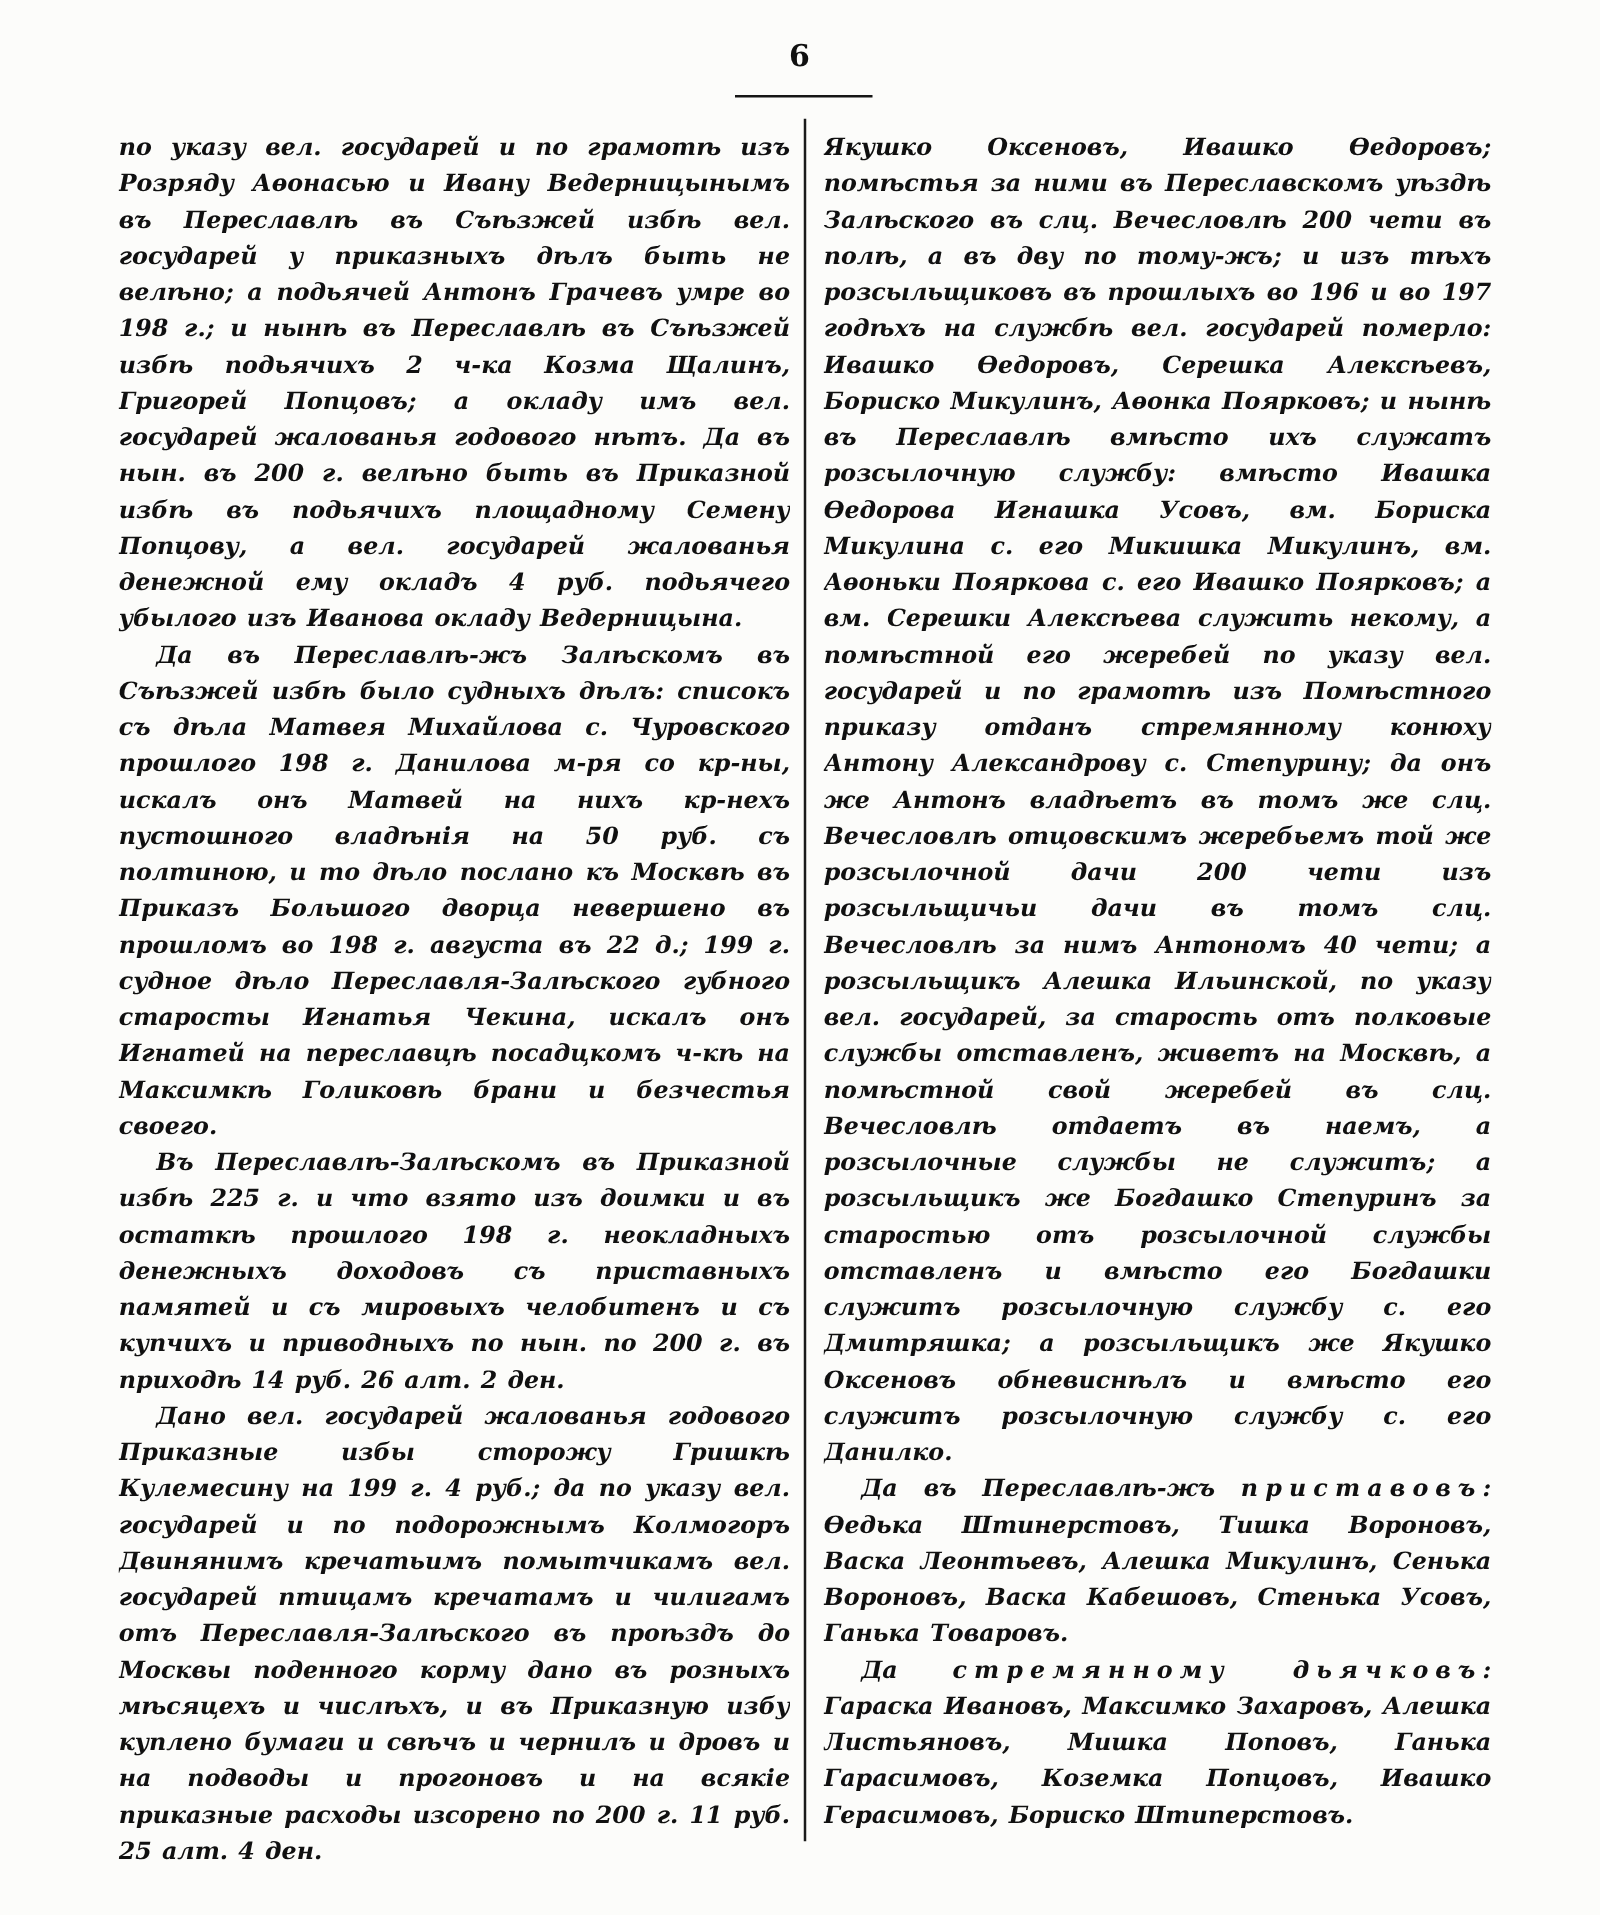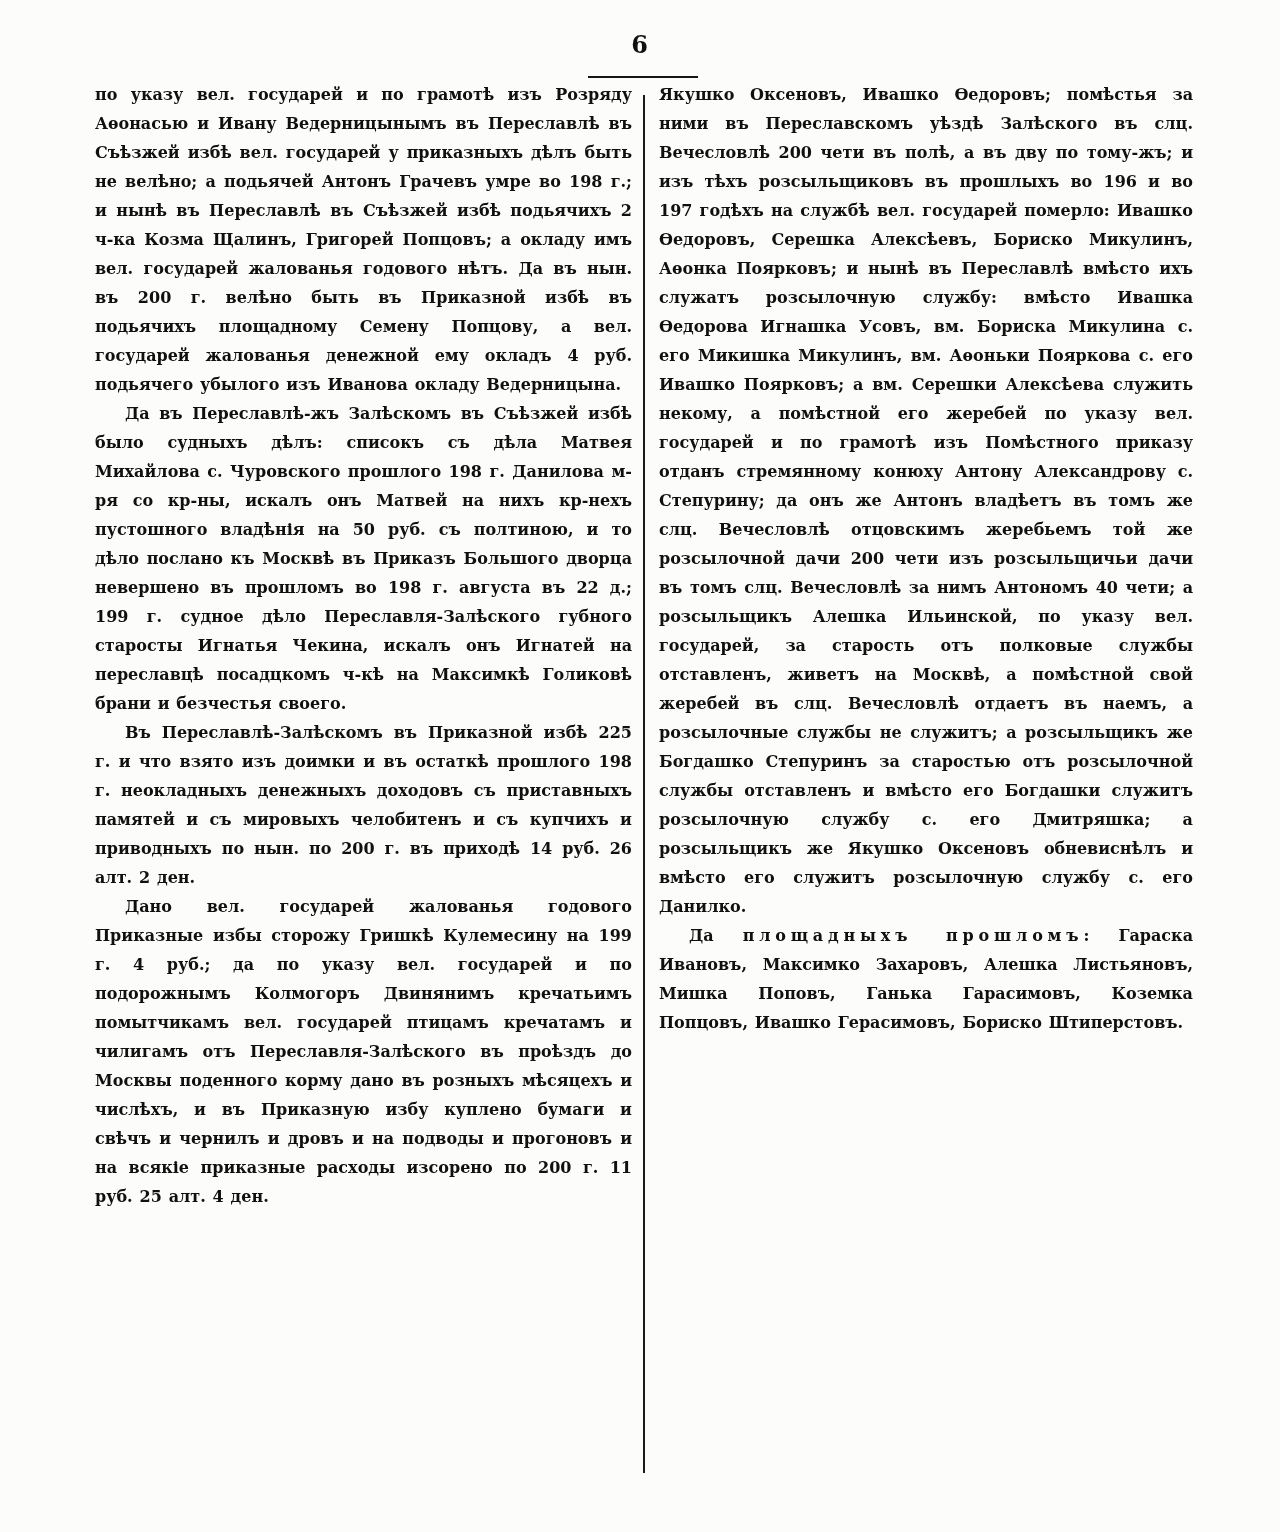--- a/index.html
+++ b/index.html
@@ -28,30 +28,31 @@
   .header-rule {
     position: absolute;
     top: 76px;
     left: 588px;
     width: 110px;
     height: 2px;
     background: #151515;
   }
   .column {
     position: absolute;
-    top: 80px;
+    top: 104px;
     height: 1420px;
     overflow: hidden;
-    font-size: 16px;
+    font-size: 19px;
     line-height: 29px;
     font-weight: 700;
     text-align: justify;
     hyphens: auto;
     -webkit-hyphens: auto;
     word-spacing: 0.08em;
+    font-style: italic;
   }
   .column.left  { left: 95px;  width: 537px; }
   .column.right { left: 659px; width: 534px; }
   .col-divider {
     position: absolute;
     top: 95px;
     left: 643px;
     width: 2px;
     height: 1378px;
     background: #1a1a1a;
@@ -71,14 +72,15 @@
     <p class="para"><span class="">по указу вел. государей и по грамотѣ изъ Розряду Аѳонасью и Ивану Ведерницынымъ въ Переславлѣ въ Съѣзжей избѣ вел. государей у приказныхъ дѣлъ быть не велѣно; а подьячей Антонъ Грачевъ умре во 198 г.; и нынѣ въ Переславлѣ въ Съѣзжей избѣ подьячихъ 2 ч-ка Козма Щалинъ, Григорей Попцовъ; а окладу имъ вел. государей жалованья годового нѣтъ. Да въ нын. въ 200 г. велѣно быть въ Приказной избѣ въ подьячихъ площадному Семену Попцову, а вел. государей жалованья денежной ему окладъ 4 руб. подьячего убылого изъ Иванова окладу Ведерницына.</span></p>
     <p class="para indent"><span class="">Да въ Переславлѣ-жъ Залѣскомъ въ Съѣзжей избѣ было судныхъ дѣлъ: списокъ съ дѣла Матвея Михайлова с. Чуровского прошлого 198 г. Данилова м-ря со кр-ны, искалъ онъ Матвей на нихъ кр-нехъ пустошного владѣнія на 50 руб. съ полтиною, и то дѣло послано къ Москвѣ въ Приказъ Большого дворца невершено въ прошломъ во 198 г. августа въ 22 д.; 199 г. судное дѣло Переславля-Залѣского губного старосты Игнатья Чекина, искалъ онъ Игнатей на переславцѣ посадцкомъ ч-кѣ на Максимкѣ Голиковѣ брани и безчестья своего.</span></p>
     <p class="para indent"><span class="">Въ Переславлѣ-Залѣскомъ въ Приказной избѣ 225 г. и что взято изъ доимки и въ остаткѣ прошлого 198 г. неокладныхъ денежныхъ доходовъ съ приставныхъ памятей и съ мировыхъ челобитенъ и съ купчихъ и приводныхъ по нын. по 200 г. въ приходѣ 14 руб. 26 алт. 2 ден.</span></p>
     <p class="para indent"><span class="">Дано вел. государей жалованья годового Приказные избы сторожу Гришкѣ Кулемесину на 199 г. 4 руб.; да по указу вел. государей и по подорожнымъ Колмогоръ Двинянимъ кречатьимъ помытчикамъ вел. государей птицамъ кречатамъ и чилигамъ отъ Переславля-Залѣского въ проѣздъ до Москвы поденного корму дано въ розныхъ мѣсяцехъ и числѣхъ, и въ Приказную избу куплено бумаги и свѣчъ и чернилъ и дровъ и на подводы и прогоновъ и на всякіе приказные расходы изсорено по 200 г. 11 руб. 25 алт. 4 ден.</span></p>
   </div>
 
 <div class="col-divider"></div>
 
 <div class="column right">
     <p class="para"><span class="">Якушко Оксеновъ, Ивашко Ѳедоровъ; помѣстья за ними въ Переславскомъ уѣздѣ Залѣского въ слц. Вечесловлѣ 200 чети въ полѣ, а въ дву по тому-жъ; и изъ тѣхъ розсыльщиковъ въ прошлыхъ во 196 и во 197 годѣхъ на службѣ вел. государей померло: Ивашко Ѳедоровъ, Серешка Алексѣевъ, Бориско Микулинъ, Аѳонка Поярковъ; и нынѣ въ Переславлѣ вмѣсто ихъ служатъ розсылочную службу: вмѣсто Ивашка Ѳедорова Игнашка Усовъ, вм. Бориска Микулина с. его Микишка Микулинъ, вм. Аѳоньки Пояркова с. его Ивашко Поярковъ; а вм. Серешки Алексѣева служить некому, а помѣстной его жеребей по указу вел. государей и по грамотѣ изъ Помѣстного приказу отданъ стремянному конюху Антону Александрову с. Степурину; да онъ же Антонъ владѣетъ въ томъ же слц. Вечесловлѣ отцовскимъ жеребьемъ той же розсылочной дачи 200 чети изъ розсыльщичьи дачи въ томъ слц. Вечесловлѣ за нимъ Антономъ 40 чети; а розсыльщикъ Алешка Ильинской, по указу вел. государей, за старость отъ полковые службы отставленъ, живетъ на Москвѣ, а помѣстной свой жеребей въ слц. Вечесловлѣ отдаетъ въ наемъ, а розсылочные службы не служитъ; а розсыльщикъ же Богдашко Степуринъ за старостью отъ розсылочной службы отставленъ и вмѣсто его Богдашки служитъ розсылочную службу с. его Дмитряшка; а розсыльщикъ же Якушко Оксеновъ обневиснѣлъ и вмѣсто его служитъ розсылочную службу с. его Данилко.</span></p>
-    <p class="para indent"><span class="">Да </span><span class="sperr">площадныхъ прошломъ</span><span class="">: Гараска Ивановъ, Максимко Захаровъ, Алешка Листьяновъ, Мишка Поповъ, Ганька Гарасимовъ, Коземка Попцовъ, Ивашко Герасимовъ, Бориско Штиперстовъ.</span></p>
+    <p class="para indent"><span class="">Да въ Переславлѣ-жъ </span><span class="sperr">приставовъ</span><span class="">: Ѳедька Штинерстовъ, Тишка Вороновъ, Васка Леонтьевъ, Алешка Микулинъ, Сенька Вороновъ, Васка Кабешовъ, Стенька Усовъ, Ганька Товаровъ.</span></p>
+    <p class="para indent"><span class="">Да </span><span class="sperr">стремянному дьячковъ</span><span class="">: Гараска Ивановъ, Максимко Захаровъ, Алешка Листьяновъ, Мишка Поповъ, Ганька Гарасимовъ, Коземка Попцовъ, Ивашко Герасимовъ, Бориско Штиперстовъ.</span></p>
   </div>
 
 </body></html>

